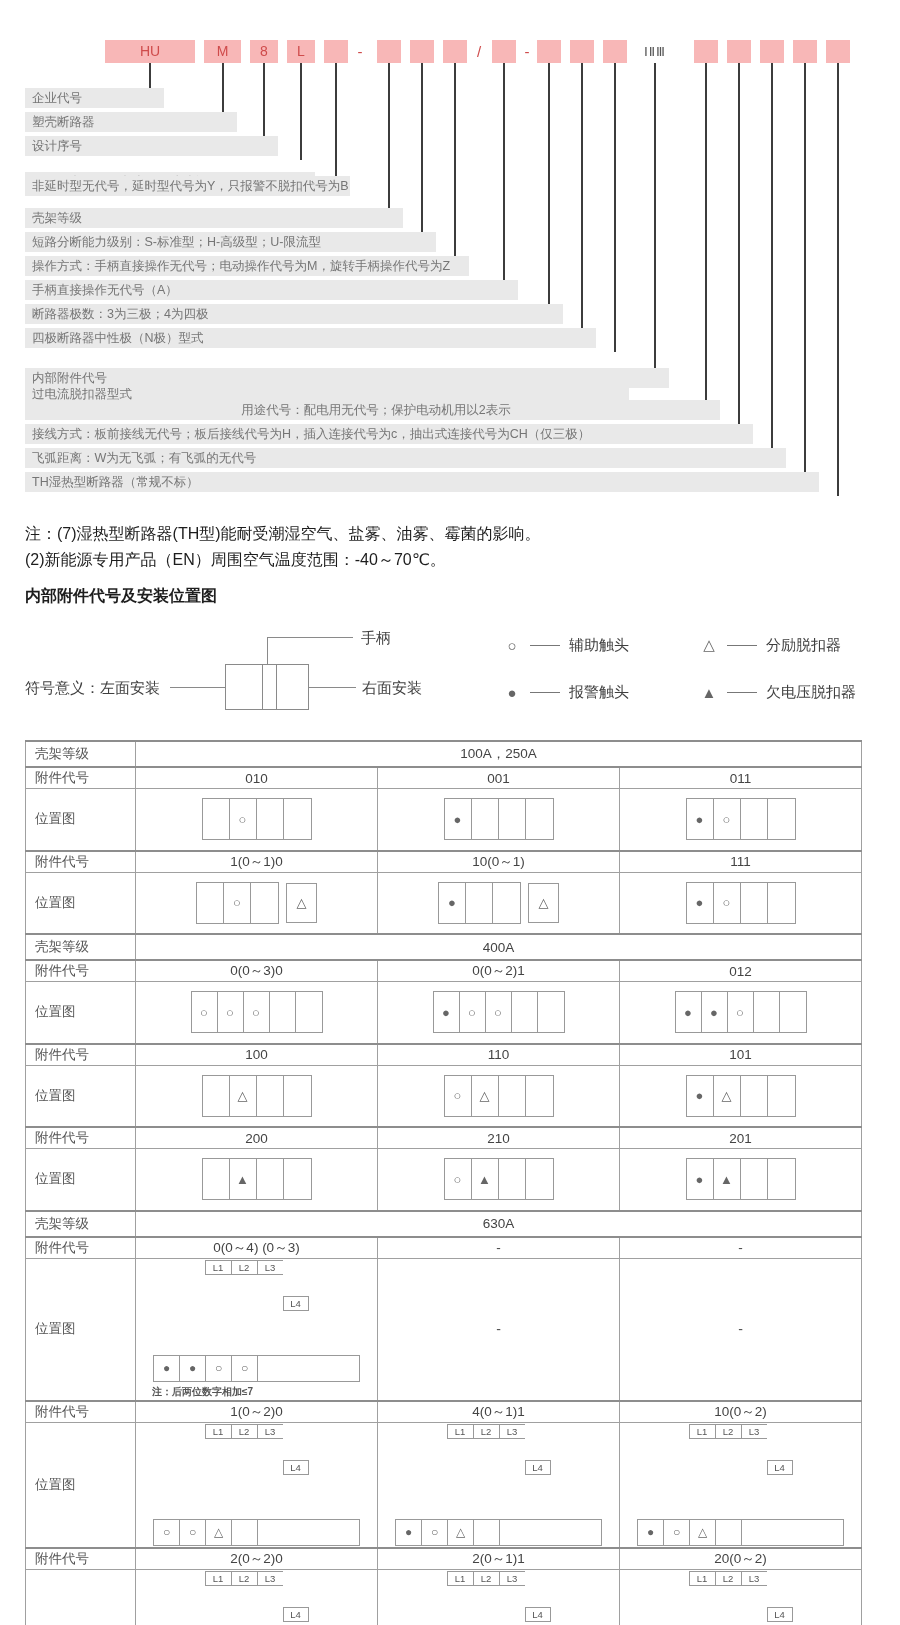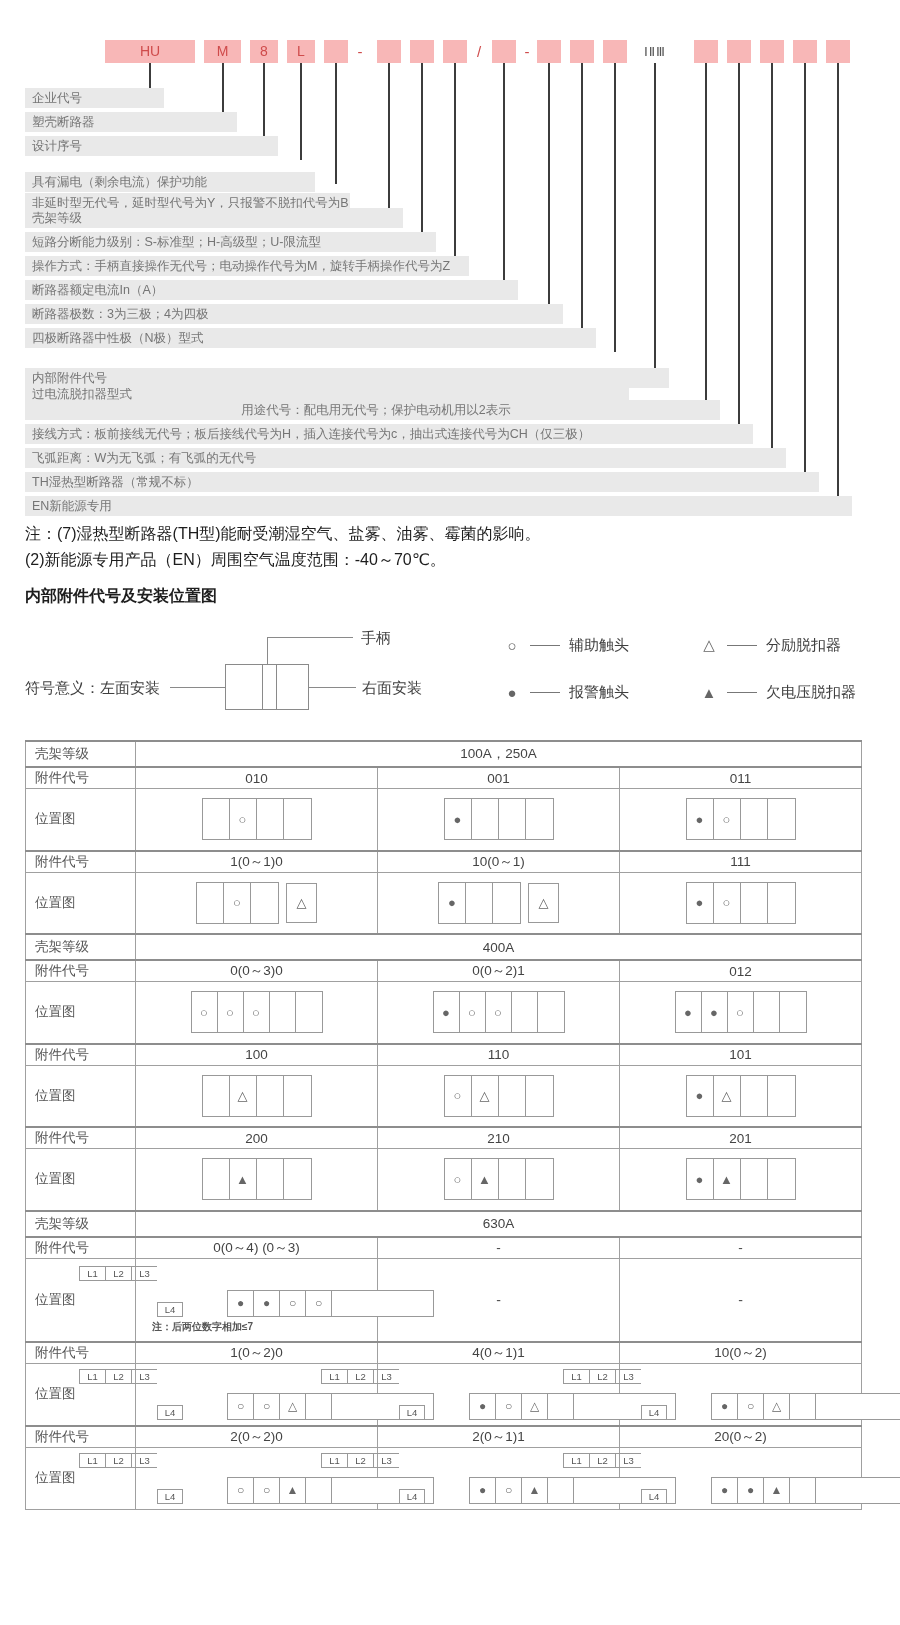--- a/index.html
+++ b/index.html
@@ -57,21 +57,21 @@
   .dg.col { flex-direction:column; }
   .dg.dash { font-size:14px; color:#555; }
   .dg-main { display:flex; align-items:center; }
   .dg-box { display:flex; border:1px solid #999; background:#fff; }
   .dg-cell { width:27px; height:40px; border-right:1px solid #999; display:flex; align-items:center;
              justify-content:center; font-size:13px; color:#666; }
   .dg-cell.w5 { width:26px; }
   .dg-cell:last-child { border-right:none; }
   .dg-det { width:31px; height:40px; border:1px solid #999; margin-left:7px; display:flex;
             align-items:center; justify-content:center; font-size:13px; color:#666; }
-  .dg-l { display:flex; flex-direction:row; align-items:flex-end;gap:44px; }
+  .dg-l { display:flex; flex-direction:column; align-items:center;gap:44px; }
   .dg-lrow { display:flex; }
   .dg-lhead { width:26px; height:15px; border:1px solid #999; border-right:none; font-size:9.5px; color:#555;
               display:flex; align-items:center; justify-content:center; }
   .dg-lhead:last-child { border-right:1px solid #999;margin-top:36px; }
   .dg-lbody { display:flex; width:207px; height:27px; border:1px solid #999; border-top-width:1px; background:#fff; }
   .dg-lcell { width:26px; border-right:1px solid #999; display:flex; align-items:center;
               justify-content:center; font-size:12px; color:#666; }
   .dg-lfill { flex:1; }
   .dg-note { font-size:10px; color:#555; margin-top:3px; margin-left:12px; white-space:nowrap; align-self:flex-start;font-weight:bold; }
 </style>
@@ -88,35 +88,35 @@
       <div class="drop-line" style="left: 221.5px; top: 63px; height: 49px;"></div>
       <div class="desc-bar" style="top: 112px; min-width: 211.5px;">塑壳断路器</div>
       <div class="code-box" style="left: 250px; width: 28px;">8</div>
       <div class="drop-line" style="left: 263px; top: 63px; height: 73px;"></div>
       <div class="desc-bar" style="top: 136px; min-width: 253px;">设计序号</div>
       <div class="code-box" style="left: 287px; width: 28px;">L</div>
       <div class="drop-line" style="left: 300px; top: 63px; height: 97px;"></div>
       <div class="desc-bar" style="top: 172px; min-width: 290px;">具有漏电（剩余电流）保护功能</div>
       <div class="code-box" style="left: 324px; width: 24px;"></div>
       <div class="drop-line" style="left: 335px; top: 63px; height: 121px;"></div>
-      <div class="desc-bar" style="top: 193px; min-width: 325px;">非延时型无代号，延时型代号为Y，只报警不脱扣代号为B</div>
+      <div class="desc-bar" style="top: 176px; min-width: 325px;">非延时型无代号，延时型代号为Y，只报警不脱扣代号为B</div>
       <div class="code-sep" style="left: 352px; width: 16px;">-</div>
       <div class="code-box" style="left: 377px; width: 24px;"></div>
       <div class="drop-line" style="left: 388px; top: 63px; height: 145px;"></div>
       <div class="desc-bar" style="top: 208px; min-width: 378px;">壳架等级</div>
       <div class="code-box" style="left: 410px; width: 24px;"></div>
       <div class="drop-line" style="left: 421px; top: 63px; height: 169px;"></div>
       <div class="desc-bar" style="top: 232px; min-width: 411px;">短路分断能力级别：S-标准型；H-高级型；U-限流型</div>
       <div class="code-box" style="left: 443px; width: 24px;"></div>
       <div class="drop-line" style="left: 454px; top: 63px; height: 193px;"></div>
       <div class="desc-bar" style="top: 256px; min-width: 444px;">操作方式：手柄直接操作无代号；电动操作代号为M，旋转手柄操作代号为Z</div>
       <div class="code-sep" style="left: 471px; width: 16px;">/</div>
       <div class="code-box" style="left: 492px; width: 24px;"></div>
       <div class="drop-line" style="left: 503px; top: 63px; height: 217px;"></div>
-      <div class="desc-bar" style="top: 280px; min-width: 493px;">断路器额定电流In（A）</div>
+      <div class="desc-bar" style="top: 280px; min-width: 493px;">手柄直接操作无代号（A）</div>
       <div class="code-sep" style="left: 520px; width: 14px;">-</div>
       <div class="code-box" style="left: 537px; width: 24px;"></div>
       <div class="drop-line" style="left: 548px; top: 63px; height: 241px;"></div>
       <div class="desc-bar" style="top: 304px; min-width: 538px;">断路器极数：3为三极；4为四极</div>
       <div class="code-box" style="left: 570px; width: 24px;"></div>
       <div class="drop-line" style="left: 581px; top: 63px; height: 265px;"></div>
       <div class="desc-bar" style="top: 328px; min-width: 571px;">四极断路器中性极（N极）型式</div>
       <div class="code-box" style="left: 603px; width: 24px;"></div>
       <div class="drop-line" style="left: 614px; top: 63px; height: 289px;"></div>
       <div class="desc-bar" style="top: 352px; min-width: 604px; margin-top: 32px;">过电流脱扣器型式</div>
@@ -130,21 +130,20 @@
       <div class="drop-line" style="left: 738px; top: 63px; height: 361px;"></div>
       <div class="desc-bar" style="top: 424px; min-width: 728px;">接线方式：板前接线无代号；板后接线代号为H，插入连接代号为c，抽出式连接代号为CH（仅三极）</div>
       <div class="code-box" style="left: 760px; width: 24px;"></div>
       <div class="drop-line" style="left: 771px; top: 63px; height: 385px;"></div>
       <div class="desc-bar" style="top: 448px; min-width: 761px;">飞弧距离：W为无飞弧；有飞弧的无代号</div>
       <div class="code-box" style="left: 793px; width: 24px;"></div>
       <div class="drop-line" style="left: 804px; top: 63px; height: 409px;"></div>
       <div class="desc-bar" style="top: 472px; min-width: 794px;">TH湿热型断路器（常规不标）</div>
       <div class="code-box" style="left: 826px; width: 24px;"></div>
       <div class="drop-line" style="left: 837px; top: 63px; height: 433px;"></div>
-      <div class="desc-bar" style="top: 496px; min-width: 827px;">EN新能源专用</div>
     </div>
 
   <div class="notes">
     <div>注：(7)湿热型断路器(TH型)能耐受潮湿空气、盐雾、油雾、霉菌的影响。</div>
     <div>(2)新能源专用产品（EN）周围空气温度范围：-40～70℃。</div>
   </div>
 
   <h3 class="sec-title">内部附件代号及安装位置图</h3>
 
   <div class="legend">

